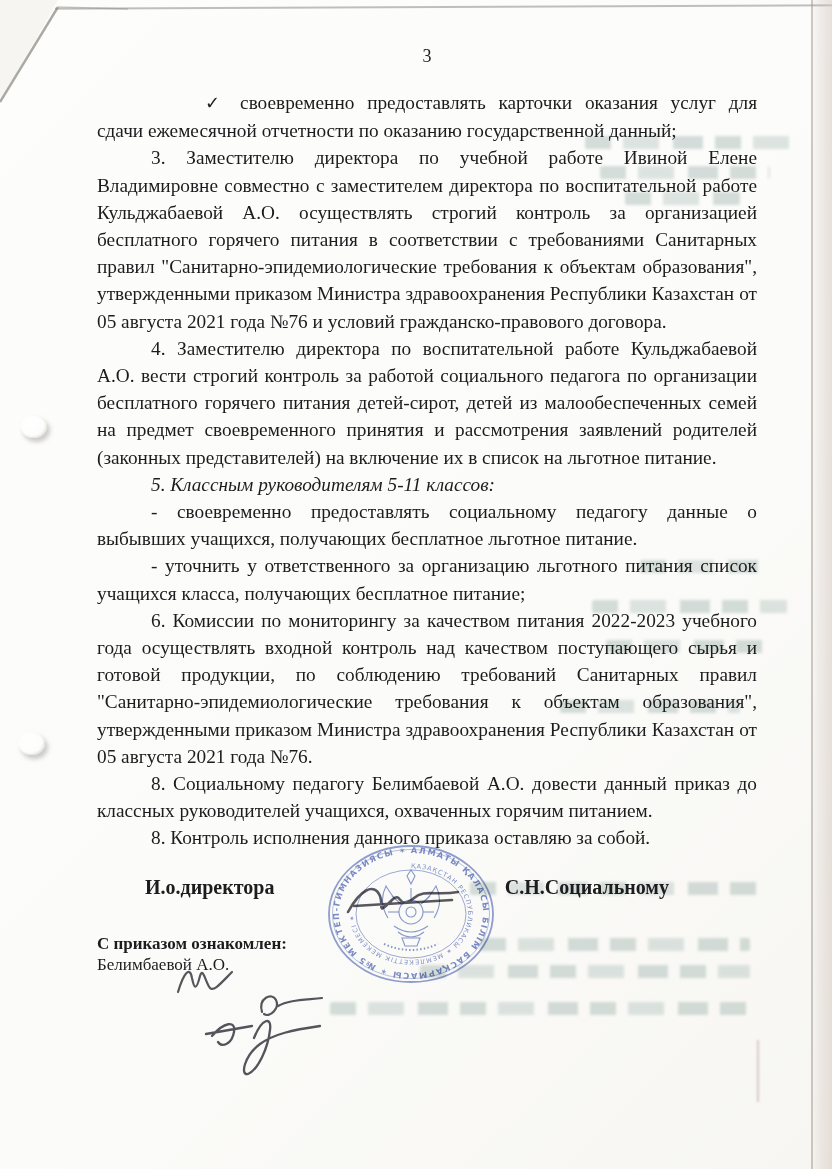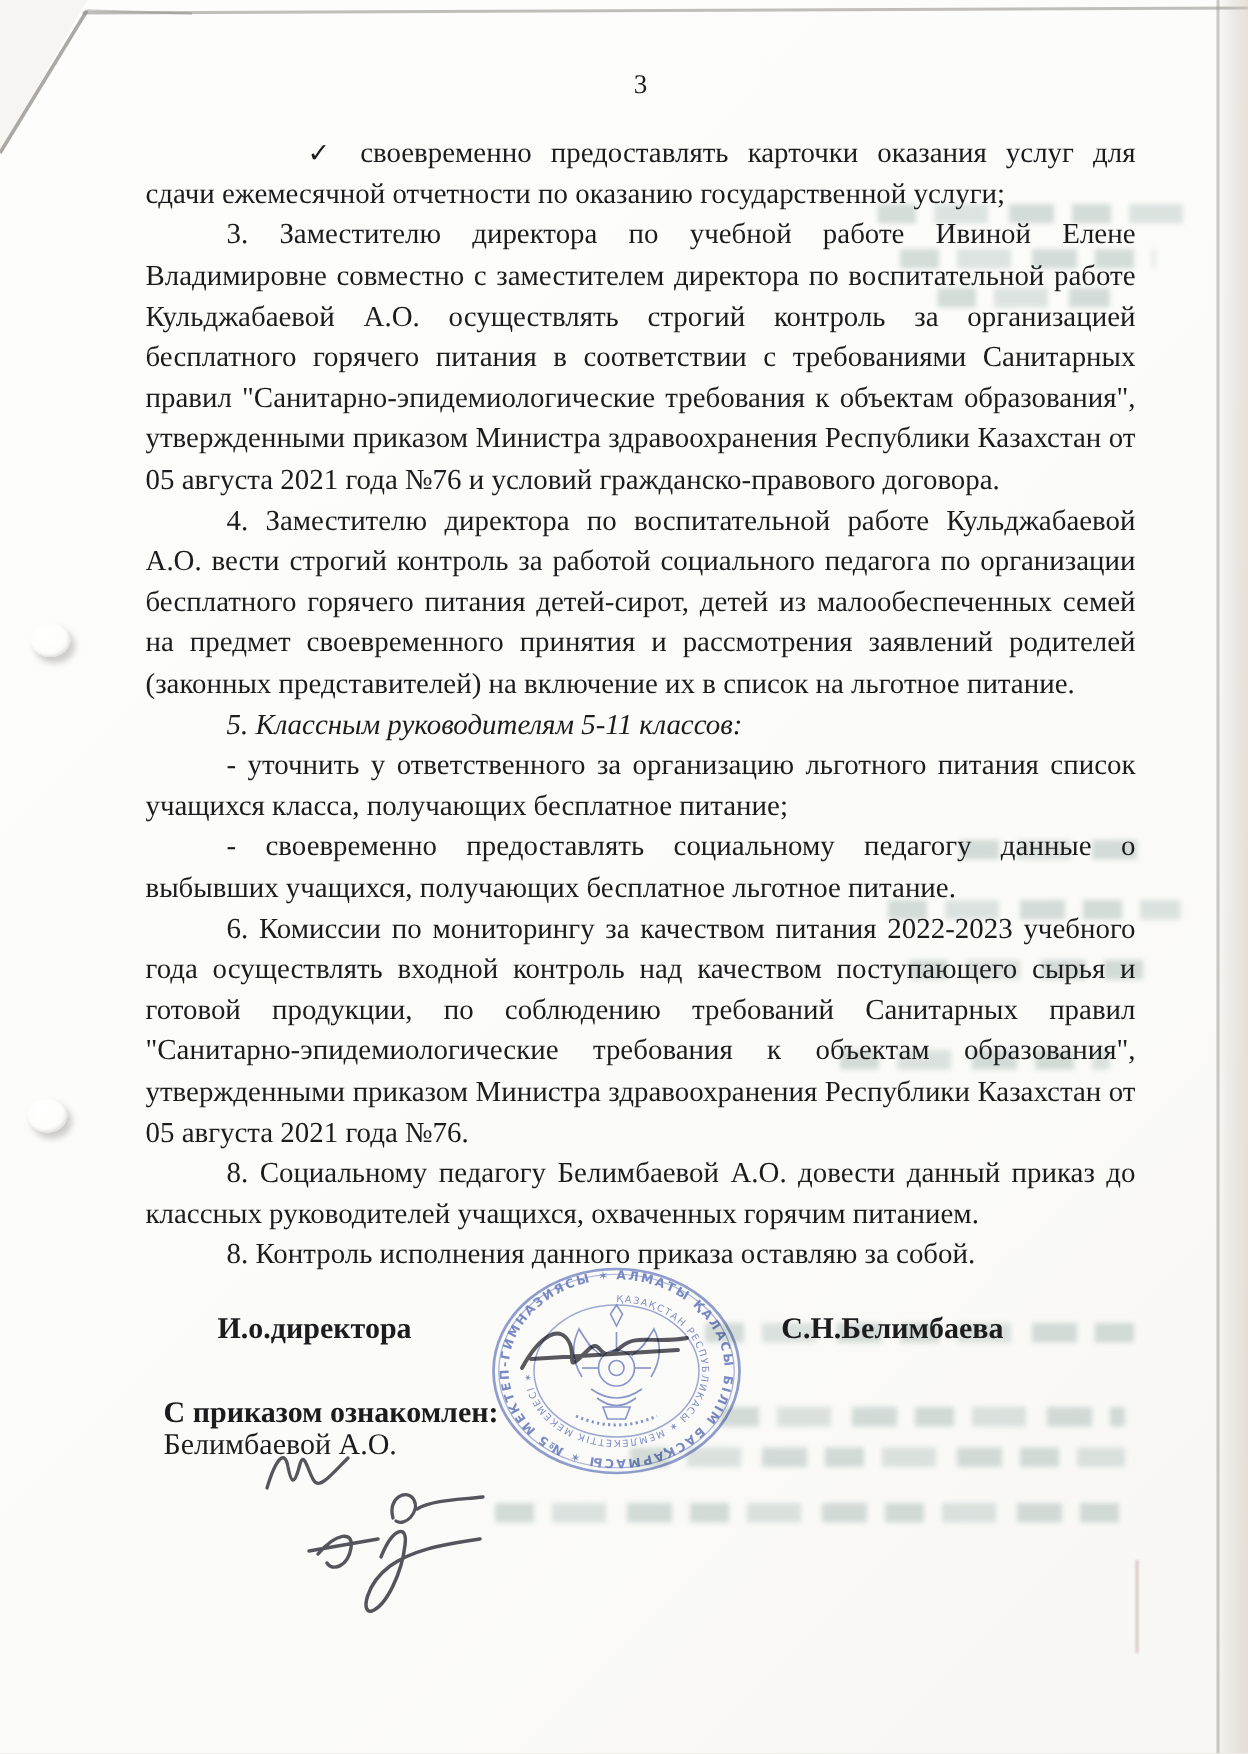--- a/index.html
+++ b/index.html
@@ -35,21 +35,21 @@
   .content{position:absolute;left:97px;top:46px;width:660px;}
   .page-number{text-align:center;font-size:18px;margin:0 0 22px 0;}
   .para{margin:0;font-size:19.3px;line-height:27.2px;text-align:justify;text-indent:54px;}
   .para.italic{font-style:italic;}
   .check-mark{display:inline-block;margin-right:20px;font-size:18px;}
   
   .sig-row{display:flex;margin-top:24px;font-weight:bold;font-size:20px;}
   .sig-pos{margin-left:48px;}
   .sig-name{margin-left:auto;margin-right:88px;}
   
-  .ack{margin-top:34px;font-size:20px;line-height:21.5px;margin-left:12px;}
+  .ack{margin-top:34px;font-size:17px;line-height:21.5px;}
   .ack-header{font-weight:bold;margin:0;}
   .ack-name{margin:0;}
   
   .stamp-wrap{position:absolute;left:318px;top:840px;mix-blend-mode:multiply;}
   .handsig{position:absolute;mix-blend-mode:multiply;}
 </style>
 </head>
 <body>
 
 <div class="page">
@@ -74,34 +74,34 @@
   <div class="ghost" style="left:606px;top:640px;width:160px;"></div>
   <div class="ghost" style="left:560px;top:700px;width:180px;"></div>
   <div class="ghost" style="left:470px;top:882px;width:290px;"></div>
   <div class="ghost" style="left:480px;top:938px;width:270px;"></div>
   <div class="ghost" style="left:420px;top:965px;width:330px;"></div>
   <div class="ghost" style="left:330px;top:1002px;width:420px;"></div>
 
   <div class="content">
     <p class="page-number">3</p>
 
-    <p class="para"><span class="check-mark">✓</span><span>своевременно предоставлять карточки оказания услуг для сдачи ежемесячной отчетности по оказанию государственной услуги;</span></p>
+    <p class="para"><span class="check-mark">✓</span><span>своевременно предоставлять карточки оказания услуг для сдачи ежемесячной отчетности по оказанию государственной данный;</span></p>
 
     <p class="para">3. Заместителю директора по учебной работе Ивиной Елене Владимировне совместно с заместителем директора по воспитательной работе Кульджабаевой А.О.  осуществлять строгий контроль  за организацией бесплатного горячего питания в соответствии с требованиями Санитарных правил "Санитарно-эпидемиологические требования к объектам образования", утвержденными приказом Министра здравоохранения Республики Казахстан от 05 августа 2021 года №76 и условий гражданско-правового договора.</p>
     <p class="para">4. Заместителю директора по воспитательной работе Кульджабаевой А.О. вести строгий контроль за работой социального педагога по организации бесплатного горячего питания детей-сирот, детей из малообеспеченных семей на предмет своевременного принятия и рассмотрения заявлений родителей (законных представителей) на включение их в список на льготное питание.</p>
     <p class="para italic">5. Классным руководителям 5-11 классов:</p>
+    <p class="para">- своевременно предоставлять социальному педагогу данные о выбывших учащихся, получающих бесплатное льготное питание.</p>
     <p class="para">- уточнить у ответственного за организацию льготного питания список учащихся класса, получающих бесплатное питание;</p>
-    <p class="para">- своевременно предоставлять социальному педагогу данные о выбывших учащихся, получающих бесплатное льготное питание.</p>
     <p class="para">6. Комиссии по мониторингу за качеством питания 2022-2023 учебного года осуществлять входной контроль над качеством поступающего сырья и готовой продукции, по соблюдению требований Санитарных правил "Санитарно-эпидемиологические требования к объектам образования", утвержденными приказом Министра здравоохранения Республики Казахстан от 05 августа 2021 года №76.</p>
     <p class="para">8.  Социальному педагогу Белимбаевой А.О. довести данный приказ до классных руководителей учащихся, охваченных горячим питанием.</p>
     <p class="para">8.  Контроль исполнения данного приказа оставляю за собой.</p>
 
     <div class="sig-row">
       <span class="sig-pos">И.о.директора</span>
-      <span class="sig-name">С.Н.Белимбаева</span>
+      <span class="sig-name">С.Н.Социальному</span>
     </div>
 
     <div class="ack">
       <p class="ack-header">С приказом ознакомлен:</p>
       <p class="ack-name">Белимбаевой А.О.</p>
     </div>
   </div>
 
   <svg class="stamp-wrap" width="186" height="152" viewBox="0 0 186 152" opacity="0.82">
     <defs>

